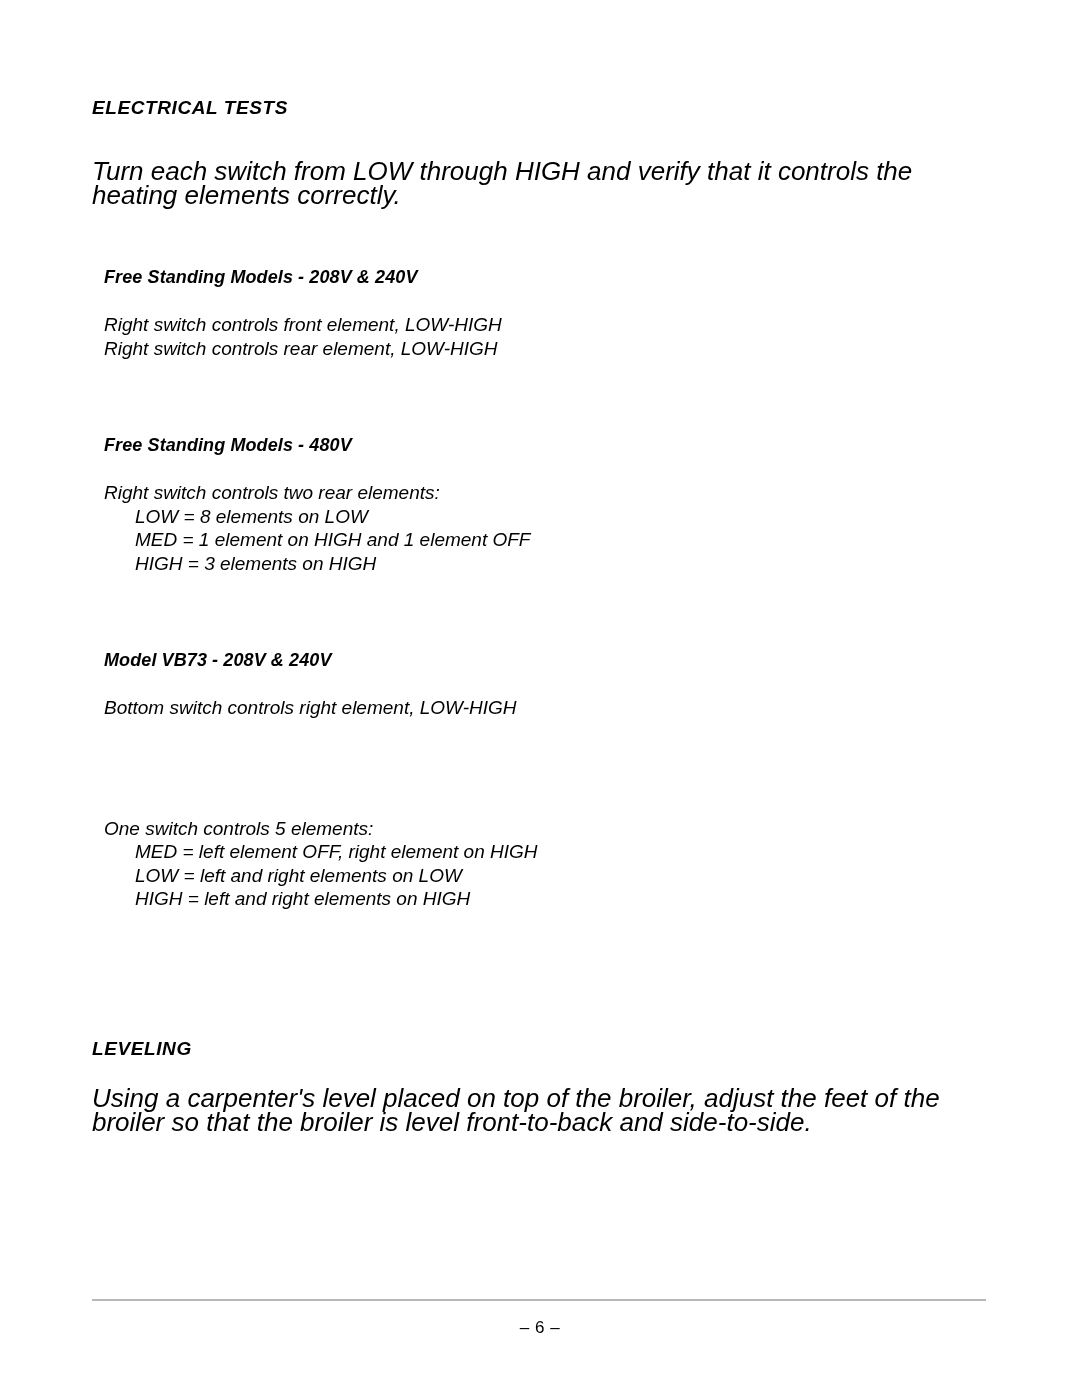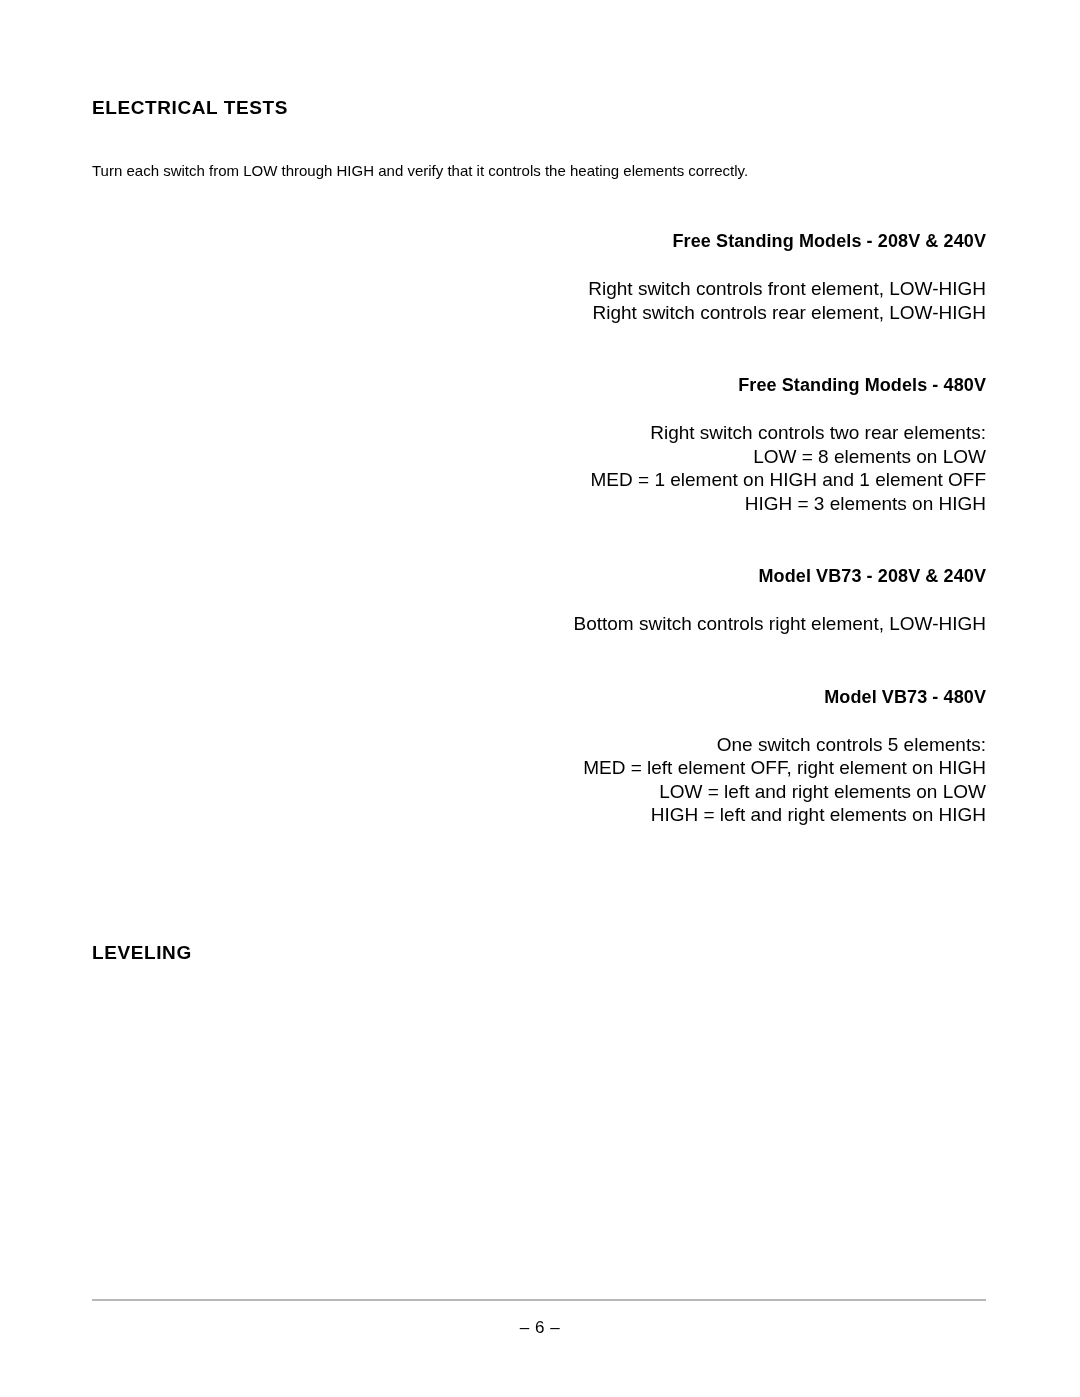--- a/index.html
+++ b/index.html
@@ -19,56 +19,56 @@
     height: 1397px;
     background: #ffffff;
     overflow: hidden;
     box-sizing: border-box;
   }
   .content {
     position: absolute;
     left: 92px;
     top: 96px;
     width: 894px;
+    font-style: italic;
   }
   h1.section-title {
     font-size: 19px;
     font-weight: bold;
     letter-spacing: 0.6px;
     margin: 0;
     padding: 0;
     line-height: 24px;
   }
   h2.subsection-title {
     font-size: 18px;
     font-weight: bold;
     letter-spacing: 0.1px;
     margin: 0;
     padding: 0;
     line-height: 24px;
   }
   p.body-text {
-    font-size: 15px;
+    font-size: 26px;
     font-weight: normal;
     margin: 0;
     padding: 0;
     line-height: 24px;
   }
   .line {
     font-size: 19px;
     line-height: 23.5px;
     white-space: nowrap;
   }
   .line.indent {
     padding-left: 31px;
   }
   .block {
-    margin: 0;
+    margin: 12px;
     padding: 0;
-    text-align: right;
   }
   
   .gap-intro      { height: 39px; }
   .gap-after-intro{ height: 46px; }
   .gap-head-body  { height: 24px; }
   .gap-section    { height: 49px; }
   .gap-leveling   { height: 114px; }
   .gap-lev-body   { height: 25px; }
 
   .footer-rule {
@@ -124,35 +124,35 @@
           <div class="line indent">HIGH = 3 elements on HIGH</div>
         </div>
         <div class="gap-section"></div>
         <div class="block">
           <h2 class="subsection-title">Model VB73 - 208V &amp; 240V</h2>
           <div class="gap-head-body"></div>
           <div class="line">Bottom switch controls right element, LOW-HIGH</div>
         </div>
         <div class="gap-section"></div>
         <div class="block">
-          <h2 class="subsection-title">Model VB73 - 480V</h2>
           <div class="gap-head-body"></div>
           <div class="line">One switch controls 5 elements:</div>
           <div class="line indent">MED = left element OFF, right element on HIGH</div>
           <div class="line indent">LOW = left and right elements on LOW</div>
           <div class="line indent">HIGH = left and right elements on HIGH</div>
         </div>
       </div>
 
     <div class="gap-leveling"></div>
 
     <h1 class="section-title">LEVELING</h1>
 
     <div class="gap-lev-body"></div>
 
+    <p class="body-text">Using a carpenter's level placed on top of the broiler, adjust the feet of the broiler so that the broiler is level front-to-back and side-to-side.</p>
 
   </div>
 
   <hr class="footer-rule">
 
   <div class="page-number">– 6 –</div>
 
 </div>
 
 </body></html>

